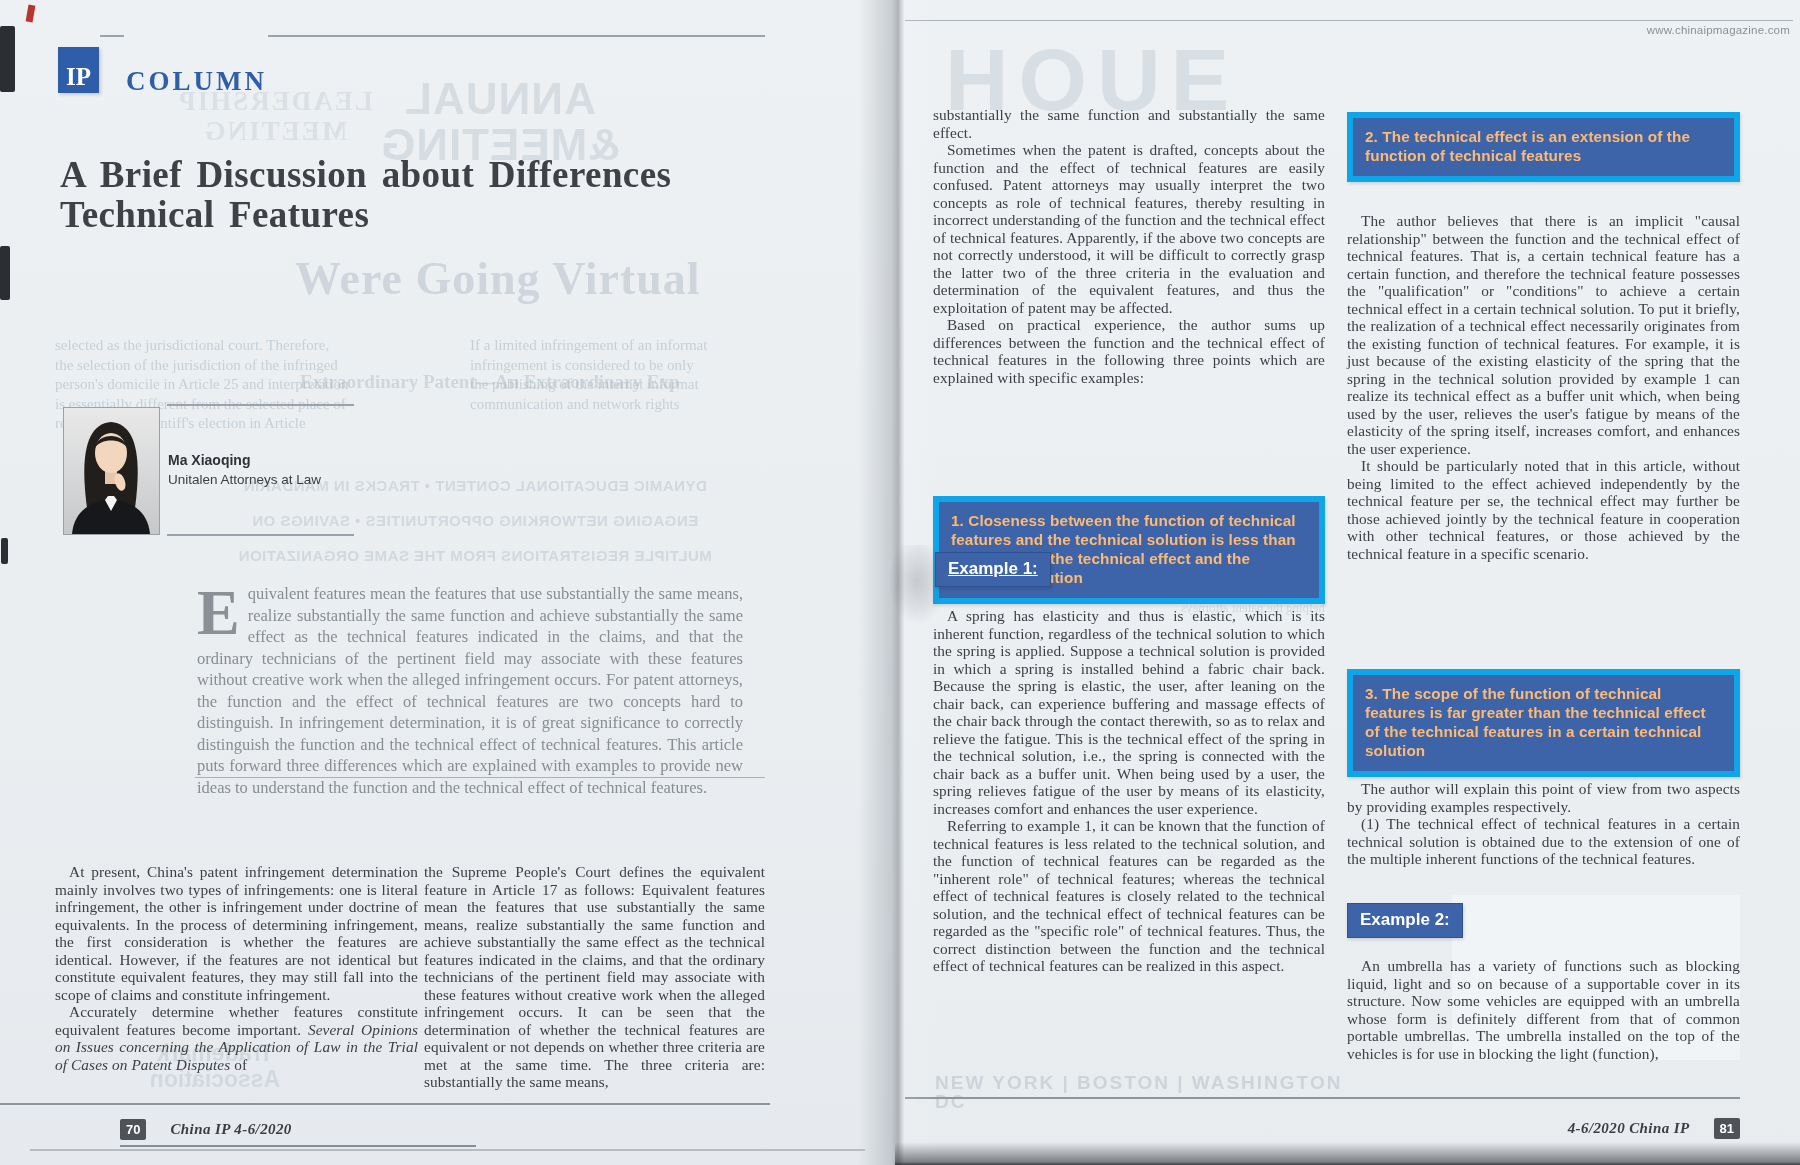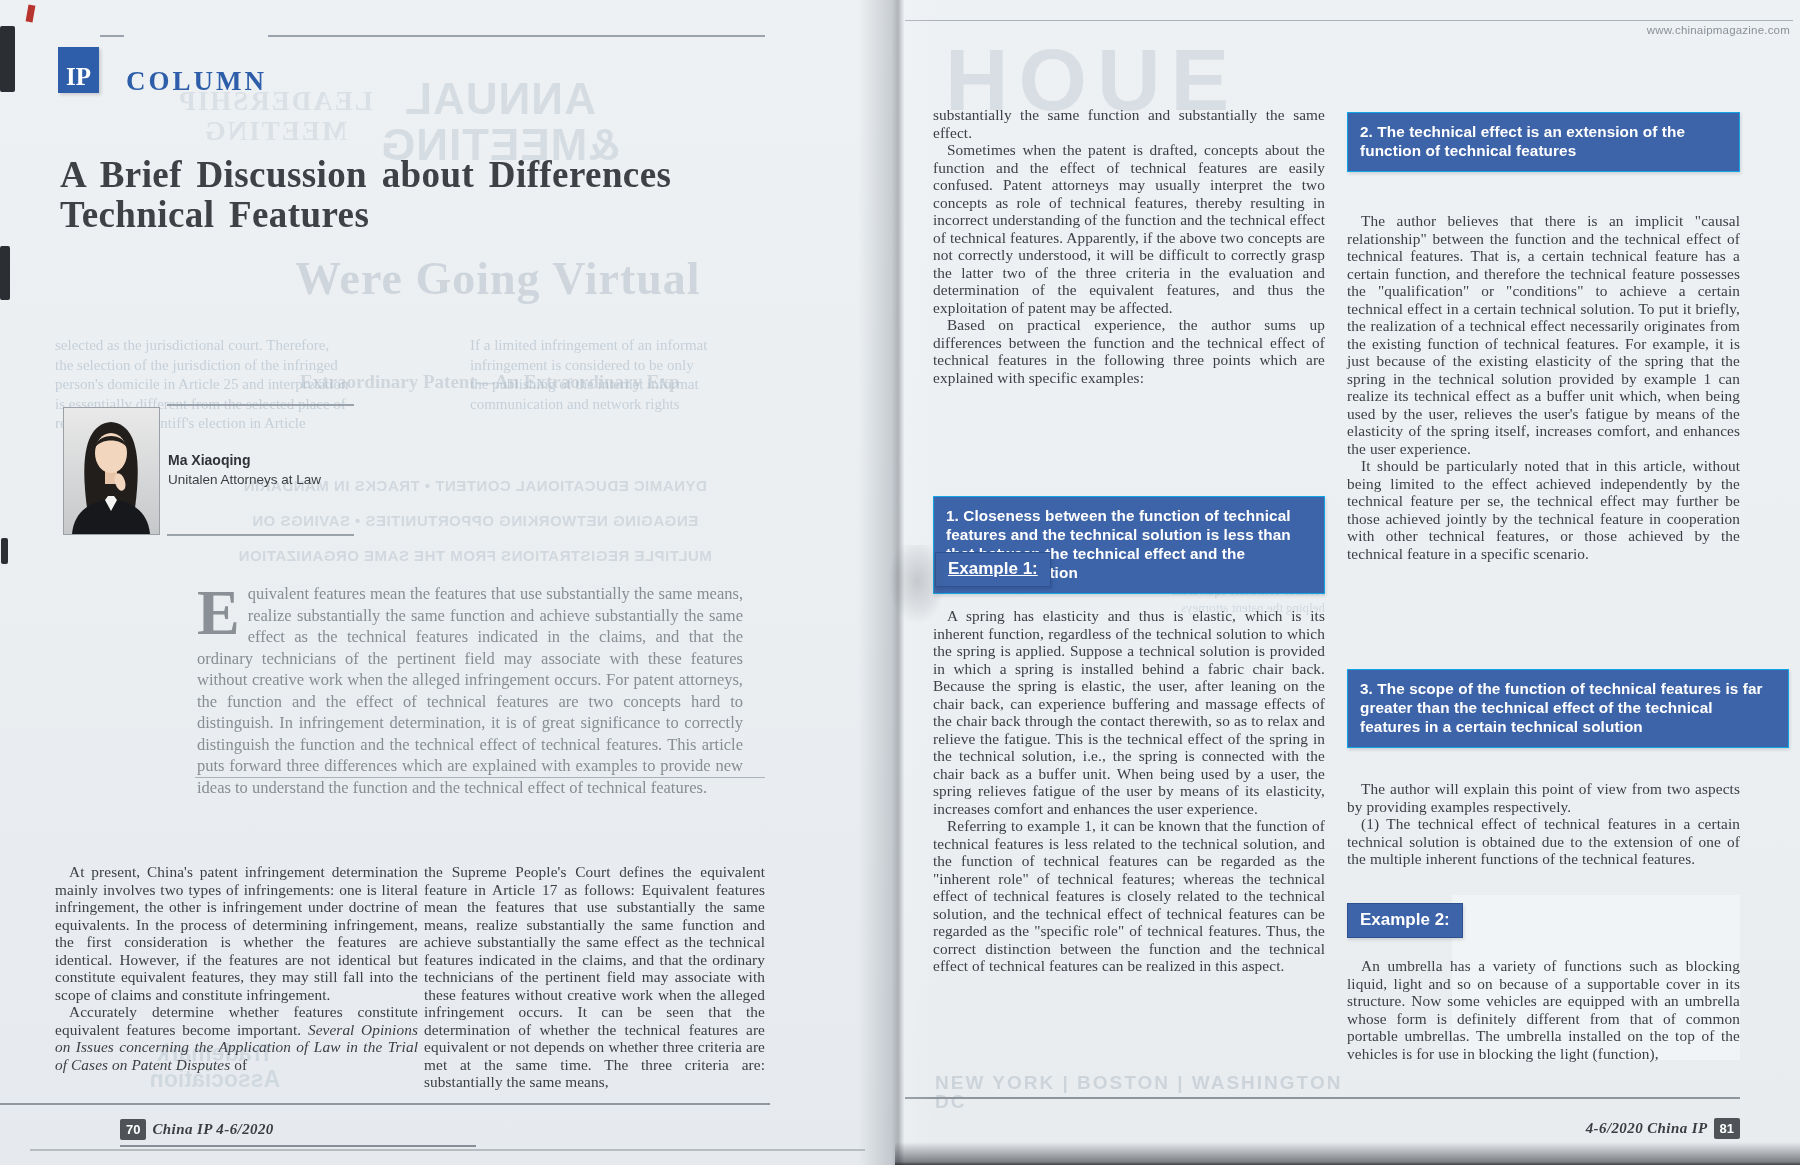--- a/index.html
+++ b/index.html
@@ -40,32 +40,32 @@
   .article-abstract{left:197px;top:583px;width:546px;z-index:2;color:#878d93;
     font:400 16.5px/21.5px "Liberation Serif",serif;text-align:justify;}
   .dropcap{float:left;font:700 64px/50px "Liberation Serif",serif;color:#8a9096;margin:5px 8px 0 0;}
   
   .body-col{z-index:2;color:#3c4045;font:400 15.3px/17.5px "Liberation Serif",serif;
     text-align:justify;letter-spacing:.1px;}
   .body-col p{margin:0;}
   .body-col p.ind{text-indent:14px;}
   .it{font-style:italic;}
   
-  .bluebox{background:#3d63a8;border:1px solid #0ea5e9;color:#ffffff;z-index:2;box-sizing:border-box;
+  .bluebox{background:#3d63a8;border:6px solid #0ea5e9;color:#fdba74;z-index:2;box-sizing:border-box;
     font:700 15.3px/1.24 "Liberation Sans",sans-serif;padding:10px 12px;letter-spacing:.1px;
     box-shadow:1px 2px 3px rgba(0,0,0,.12);}
   .example-label{display:inline-block;background:#3d63a8;border:1px solid #2d5191;color:#fff;z-index:2;
     font:700 17px/1 "Liberation Sans",sans-serif;padding:7px 12px 9px;box-shadow:1px 2px 3px rgba(0,0,0,.12);}
   
   .footer-left{left:120px;top:1119px;width:356px;z-index:2;border-bottom:2px solid #868d94;padding-bottom:5px;}
   .footer-right{left:1430px;top:1118px;width:310px;z-index:2;text-align:right;}
   .pagenum{display:inline-block;background:#4f5358;color:#fff;font:700 13px/1 "Liberation Sans",sans-serif;
     padding:4px 6px;border-radius:2px;vertical-align:middle;}
   .journal{font:italic 700 15px/1 "Liberation Serif",serif;color:#3a3e43;letter-spacing:.4px;
-    vertical-align:middle;margin:0 2px;}
+    vertical-align:middle;margin:0 20px;}
   .site-url{left:1580px;top:25px;width:210px;z-index:2;text-align:right;
     font:400 11.5px/1 "Liberation Sans",sans-serif;color:#8a9097;letter-spacing:.2px;}
   .top-rule-right{left:905px;top:20px;width:888px;height:1px;background:#aab1b8;z-index:2;}
   
   .ghost{z-index:1;color:#9fb0bf;pointer-events:none;}
   .mir{transform:scaleX(-1);}
   .g-annual{left:330px;top:76px;width:340px;text-align:center;opacity:.30;
     font:800 44px/46px "Liberation Sans",sans-serif;letter-spacing:1px;}
   .g-leadership{left:140px;top:86px;width:270px;text-align:center;opacity:.24;
     font:700 27px/30px "Liberation Serif",serif;letter-spacing:2px;}
@@ -199,21 +199,21 @@
   <div class="abs body-col" style="left:933px;top:607px;width:392px;">
     <p class="ind">A spring has elasticity and thus is elastic, which is its inherent function, regardless of the technical solution to which the spring is applied. Suppose a technical solution is provided in which a spring is installed behind a fabric chair back. Because the spring is elastic, the user, after leaning on the chair back, can experience buffering and massage effects of the chair back through the contact therewith, so as to relax and relieve the fatigue. This is the technical effect of the spring in the technical solution, i.e., the spring is connected with the chair back as a buffer unit. When being used by a user, the spring relieves fatigue of the user by means of its elasticity, increases comfort and enhances the user experience.</p>
     <p class="ind">Referring to example 1, it can be known that the function of technical features is less related to the technical solution, and the function of technical features can be regarded as the "inherent role" of technical features; whereas the technical effect of technical features is closely related to the technical solution, and the technical effect of technical features can be regarded as the "specific role" of technical features. Thus, the correct distinction between the function and the technical effect of technical features can be realized in this aspect.</p>
   </div>
 
   <div class="abs bluebox" style="left:1347px;top:112px;width:393px;">2. The technical effect is an extension of the function of technical features</div>
   <div class="abs body-col" style="left:1347px;top:212px;width:393px;">
     <p class="ind">The author believes that there is an implicit "causal relationship" between the function and the technical effect of technical features. That is, a certain technical feature has a certain function, and therefore the technical feature possesses the "qualification" or "conditions" to achieve a certain technical effect in a certain technical solution. To put it briefly, the realization of a technical effect necessarily originates from the existing function of technical features. For example, it is just because of the existing elasticity of the spring that the spring in the technical solution provided by example 1 can realize its technical effect as a buffer unit which, when being used by the user, relieves the user's fatigue by means of the elasticity of the spring itself, increases comfort, and enhances the user experience.</p>
     <p class="ind">It should be particularly noted that in this article, without being limited to the effect achieved independently by the technical feature per se, the technical effect may further be those achieved jointly by the technical feature in cooperation with other technical features, or those achieved by the technical feature in a specific scenario.</p>
   </div>
-  <div class="abs bluebox" style="left:1347px;top:669px;width:442px;">3. The scope of the function of technical features is far greater than the technical effect of the technical features in a certain technical solution</div>
+  <div class="abs bluebox" style="left:1347px;top:669px;width:393px;">3. The scope of the function of technical features is far greater than the technical effect of the technical features in a certain technical solution</div>
   <div class="abs body-col" style="left:1347px;top:780px;width:393px;">
     <p class="ind">The author will explain this point of view from two aspects by providing examples respectively.</p>
     <p class="ind">(1) The technical effect of technical features in a certain technical solution is obtained due to the extension of one of the multiple inherent functions of the technical features.</p>
   </div>
   <div class="abs example-label" style="left:1347px;top:903px;">Example 2:</div>
   <div class="abs body-col" style="left:1347px;top:957px;width:393px;">
     <p class="ind">An umbrella has a variety of functions such as blocking liquid, light and so on because of a supportable cover in its structure. Now some vehicles are equipped with an umbrella whose form is definitely different from that of common portable umbrellas. The umbrella installed on the top of the vehicles is for use in blocking the light (function),</p>
   </div>
 
   <div class="abs hrule" style="left:905px;top:1097px;width:835px;height:2px;background:#8f969d;"></div>

